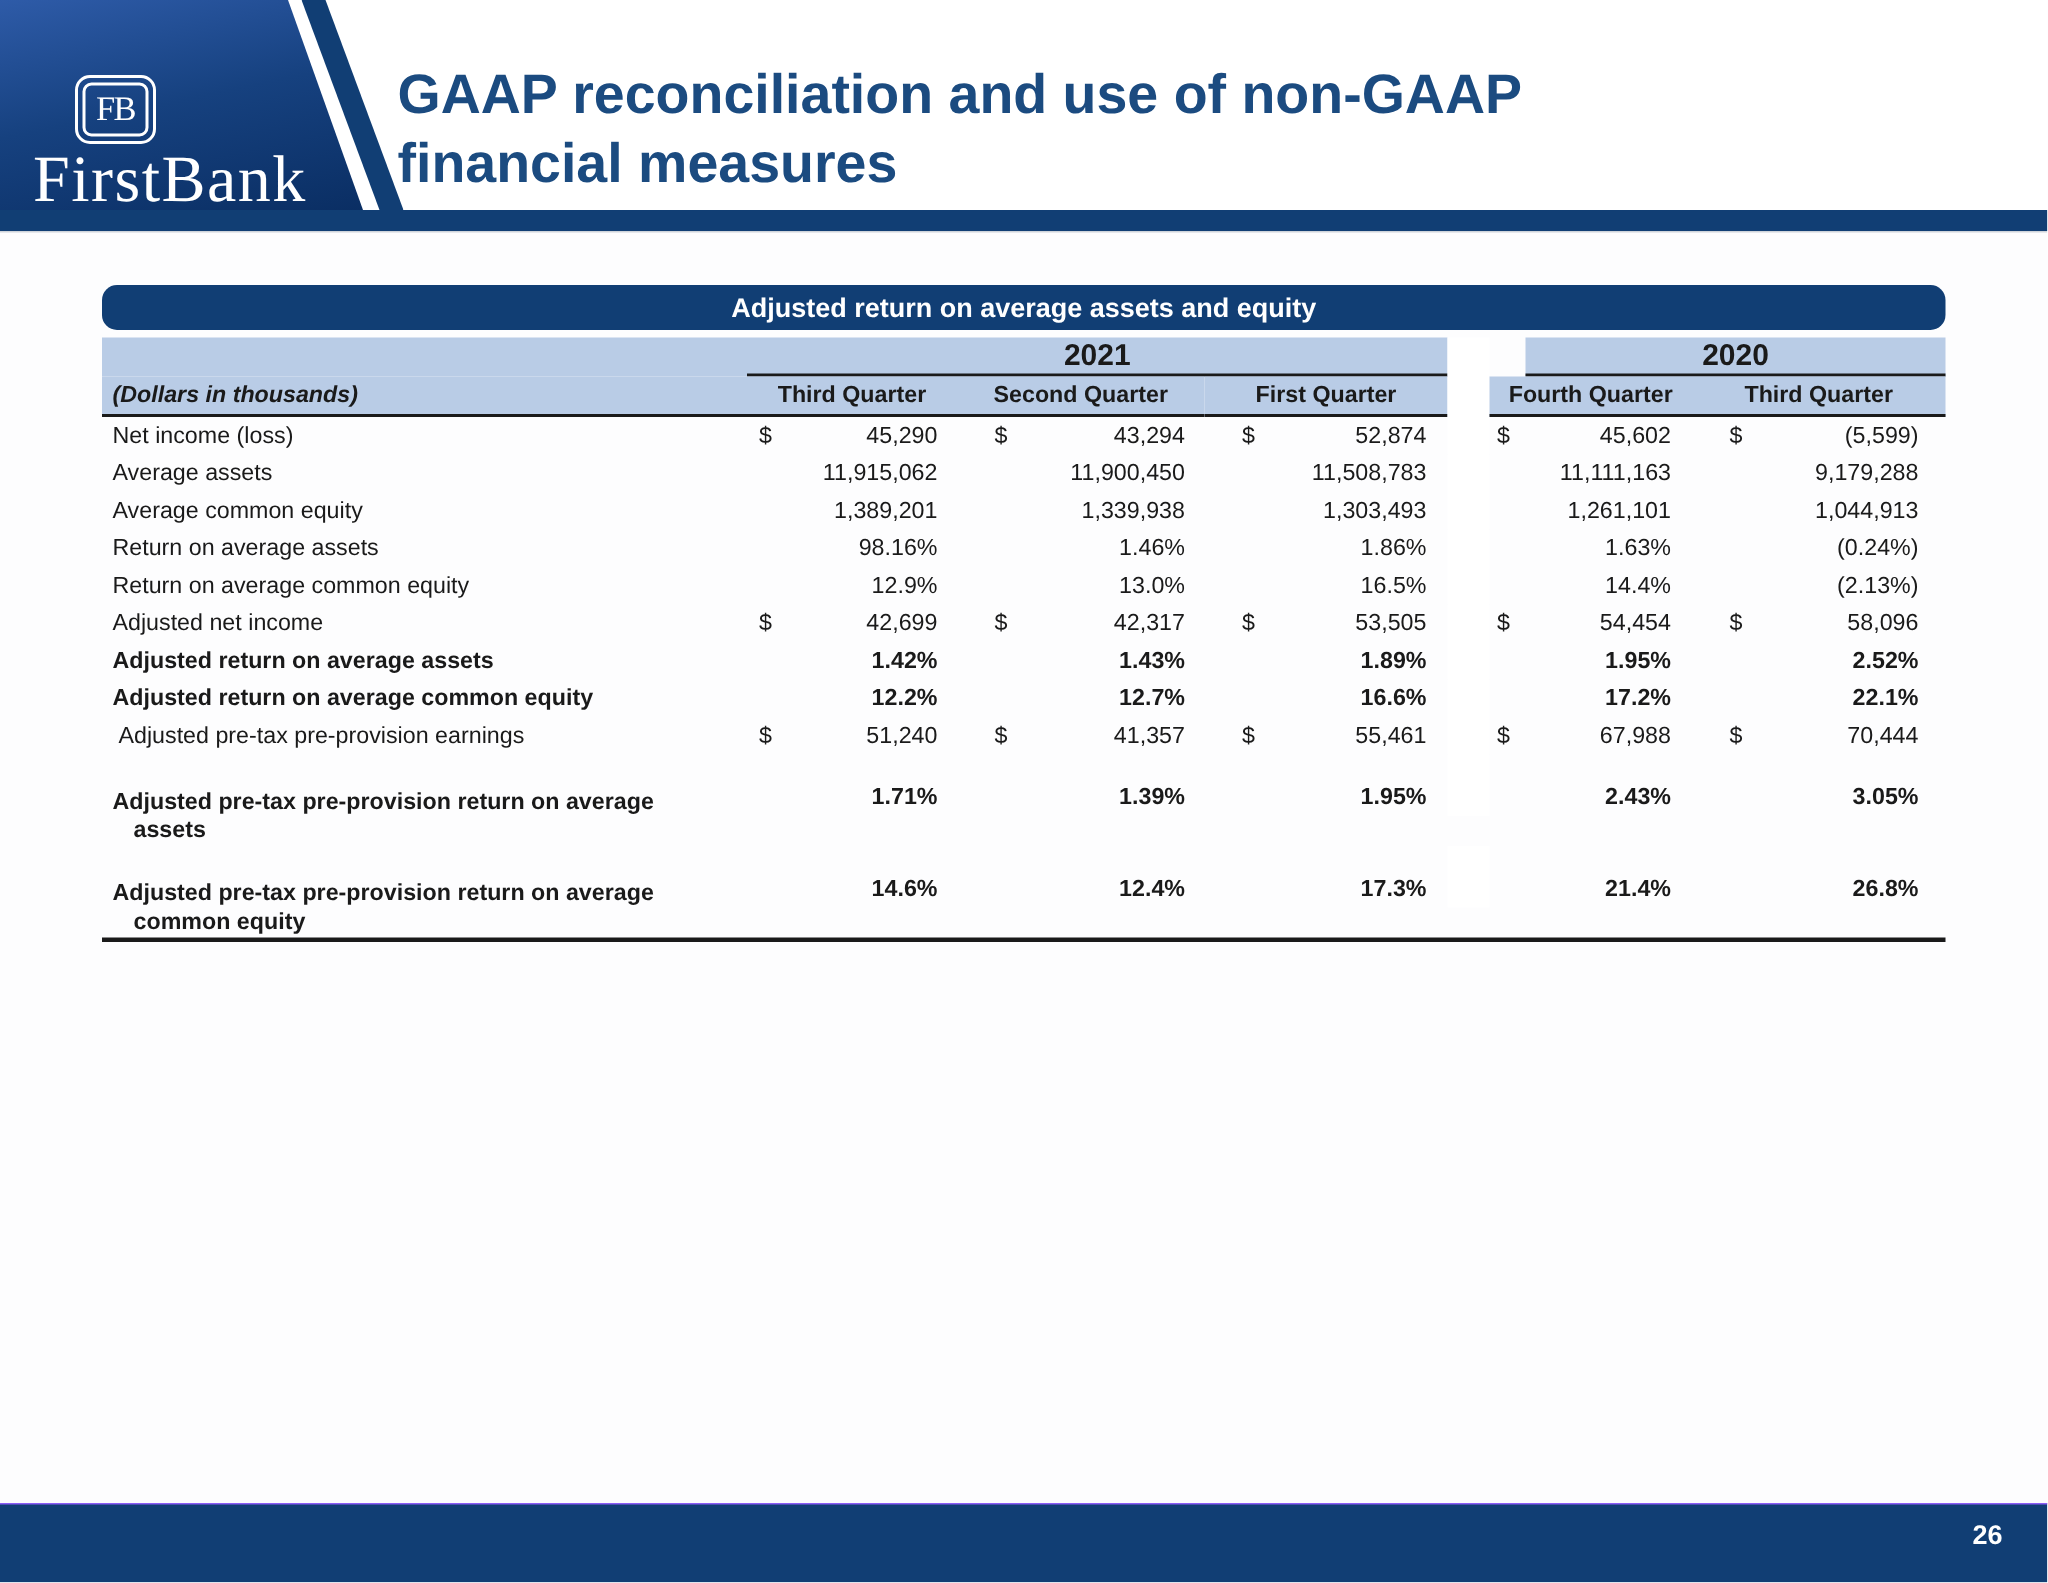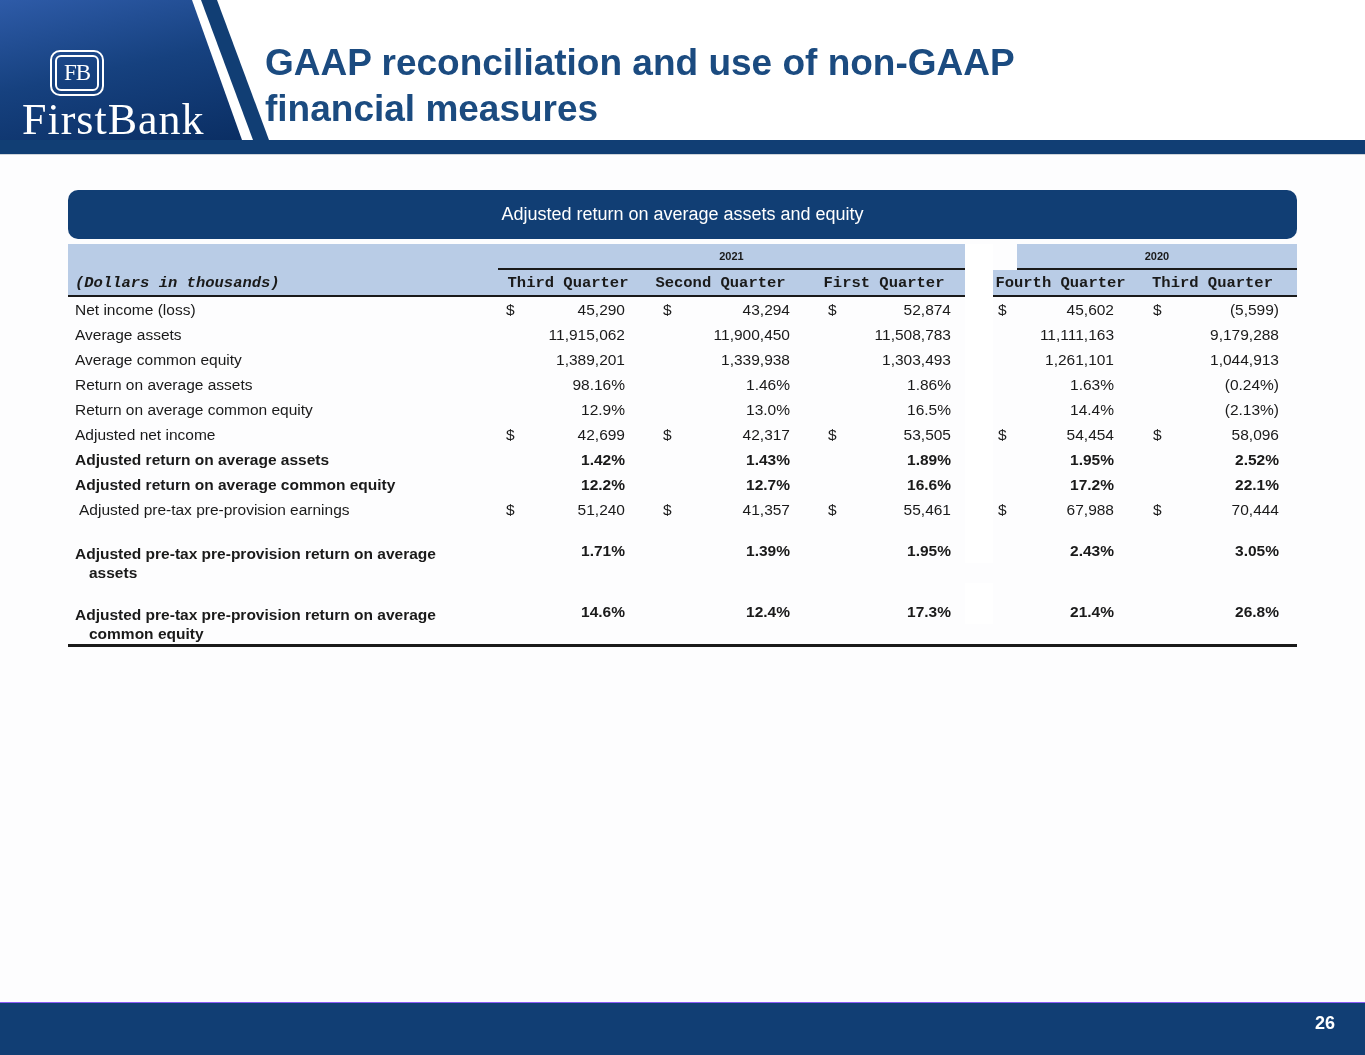--- a/index.html
+++ b/index.html
@@ -33,32 +33,32 @@
   }
   .title {
     position:absolute; left:265px; top:40px; font-size:37px; font-weight:bold;
     color:#1b4b80; line-height:46px; letter-spacing:0px; white-space:nowrap;
   }
   .header-bar { position:absolute; top:140px; left:0; width:100%; height:14px; background:#113e74; box-shadow:0 1px 0 #cfd4da; }
 
   
   .table-wrap { position:absolute; left:68px; top:190px; width:1229px; }
   .tbl-title {
-    height:49px; background:#113e74; border-radius:10px; color:#fff;
-    font-size:18px; font-weight:normal; display:flex; align-items:center; justify-content:center;
+    height:30px; background:#113e74; border-radius:10px; color:#fff;
+    font-size:18px; font-weight:bold; display:flex; align-items:center; justify-content:center;
     margin-bottom:5px;
   }
   .grid {
     display:grid; grid-template-columns:430px 140px 165px 162px 28px 135px 169px;
     font-size:15.5px; color:#1a1a1a; border-bottom:3px solid #1a1a1a;
   }
   .band { background:#b9cce6; }
-  .hy { height:26px; font-size:11px; font-weight:bold; display:flex; align-items:center; justify-content:center; }
+  .hy { height:26px; font-size:20px; font-weight:bold; display:flex; align-items:center; justify-content:center; }
   .yr { border-bottom:2px solid #1a1a1a; }
-  .hq { height:27px; font-weight:bold; display:flex; align-items:flex-end; justify-content:center; padding-bottom:3px; border-bottom:2px solid #1a1a1a;font-family:Liberation Mono, monospace; }
+  .hq { height:27px; font-weight:bold; display:flex; align-items:flex-end; justify-content:center; padding-bottom:3px; border-bottom:2px solid #1a1a1a; }
   .hq.corner { justify-content:flex-start; padding-left:7px; font-style:italic; }
   .hq.nob, .hy.nob { border-bottom:none; }
   .gapcell { background:#fff; }
 
   .lbl { padding-left:7px; display:flex; align-items:center; }
   .lbl.ind { padding-left:11px; }
   .lbl.b { font-weight:bold; }
   .lbl.two { flex-direction:column; align-items:flex-start; justify-content:center; line-height:19px;margin-top:20px; }
   .lbl.two .l2 { padding-left:14px; }
   .r1 { height:25px; }

